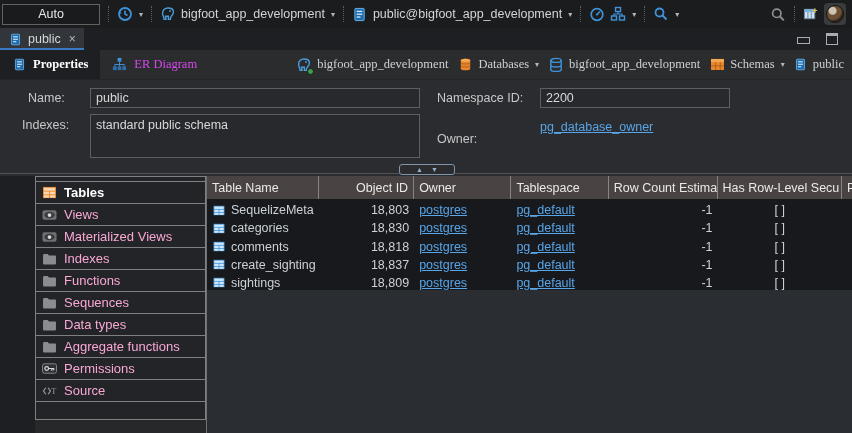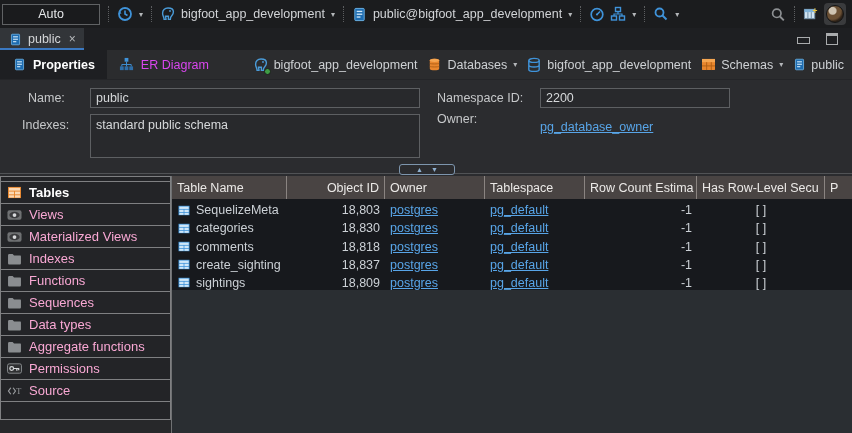--- a/index.html
+++ b/index.html
@@ -23,41 +23,41 @@
      background:radial-gradient(circle at 35% 30%, #cfc4b2 0 22%, #6b5034 30% 55%, #2e2218 70%); border:1px solid #141414; }
   
   .tabbar{ height:22px; background:#1e1f22; display:flex; align-items:stretch; position:relative; }
   .etab{ display:flex; align-items:center; gap:6px; padding:0 8px; background:#323539; position:relative; }
   .etab::after{ content:""; position:absolute; left:0; right:0; bottom:0; height:2px; background:#3b79c2; }
   .etab .close{ color:#b7babd; font-size:12px; margin-left:2px; }
   .winbtns{ position:absolute; right:14px; top:5px; display:flex; gap:16px; align-items:center; }
   .minbtn{ width:13px; height:7px; border:1.5px solid #a9abad; margin-top:3px; }
   .maxbtn{ width:12px; height:12px; border:1.5px solid #a9abad; border-top-width:3px; }
   
-  .subtabs{ height:30px; background:#2b2c2e; display:flex; align-items:stretch; border-bottom:1px solid #242528; }
+  .subtabs{ height:30px; background:#2b2c2e; display:flex; align-items:stretch; border-bottom:1px solid #242528;font-family:Liberation Serif, serif; }
   .stab{ display:flex; align-items:center; gap:7px; padding:0 12px; color:#d946ef; }
   .stab.active{ background:#1e1f22; color:#fff; font-weight:bold; }
   .crumbs{ margin-left:auto; display:flex; align-items:center; gap:9px; padding-right:8px; }
   .crumb{ display:flex; align-items:center; gap:5px; color:#ced1d4; white-space:nowrap; }
   .badge-check{ position:absolute; right:-2px; bottom:-2px; width:7px; height:7px; border-radius:50%; background:#3f9d45; border:1px solid #1c1c1c; }
   
   .form{ position:relative; height:83px; background:#2b2c2f; }
   .flabel{ position:absolute; color:#c6c8ca; }
   .finput{ position:absolute; background:#28292c; border:1px solid #5d5f62; color:#d6d8da;
            font-family:"Liberation Sans", sans-serif; font-size:12.5px; padding:1px 5px; }
   textarea.finput{ resize:none; padding-top:3px; }
   a.link{ color:#58a5e8; text-decoration:underline; }
   
   .sash{ position:relative; height:13px; background:#2b2c2f; }
   .sash .hline{ position:absolute; left:0; right:0; top:10px; height:1px; background:#515356; }
   .sashctl{ position:absolute; left:399px; top:1px; width:56px; height:11px; border:1px solid #7d95ad; border-radius:3px;
             background:#2b2c2f; display:flex; align-items:center; justify-content:center; gap:8px; z-index:2; }
   .sashctl span{ font-size:7px; color:#8fb0cf; line-height:1; }
   
-  .main{ display:flex; height:257px; }
+  .main{ display:flex; height:257px;padding-left:35px; }
   .sidebar{ width:172px; background:#27282a; border-right:1px solid #6f7173; }
   .scell{ height:23px; background:#232427; border:1px solid #7f8082; margin-top:-1px;
           display:flex; align-items:center; gap:7px; padding:0 6px; color:#f9a8d4; font-size:13px; white-space:nowrap; overflow:hidden; }
   .scell.stub{ height:6px; margin-top:0; }
   .scell.selected{ color:#ffffff; font-weight:bold; }
   .scell.empty{ height:19px; }
   .icon14{ width:15px; height:13px; display:inline-flex; flex:none; align-items:center; justify-content:center; }
   
   .grid{ flex:1; background:#2a2e32; display:flex; flex-direction:column; overflow:hidden; }
   .ghead{ height:23px; background:#494443; display:flex; color:#ebe9e7; font-size:12.5px; flex:none; }
@@ -274,21 +274,21 @@
     </div>
   </div>
 
   <div class="form">
     <span class="flabel" style="left:28px; top:11px;">Name:</span>
     <input class="finput" style="left: 90px; top: 8px; width: 330px; height: 20px;" value="public">
     <span class="flabel" style="left:22px; top:38px;">Indexes:</span>
     <textarea class="finput" style="left: 90px; top: 34px; width: 330px; height: 44px;">standard public schema</textarea>
     <span class="flabel" style="left:437px; top:11px;">Namespace ID:</span>
     <input class="finput" style="left: 540px; top: 8px; width: 190px; height: 20px;" value="2200">
-    <span class="flabel" style="left:437px; top:32px;">Owner:</span>
+    <span class="flabel" style="left:437px; top:52px;">Owner:</span>
     <a class="link" style="position:absolute; left:540px; top:40px;">pg_database_owner</a>
   </div>
 
   <div class="sash">
     <div class="hline"></div>
     <div class="sashctl">
       <span>▲</span>
       <span>▼</span>
     </div>
   </div>

